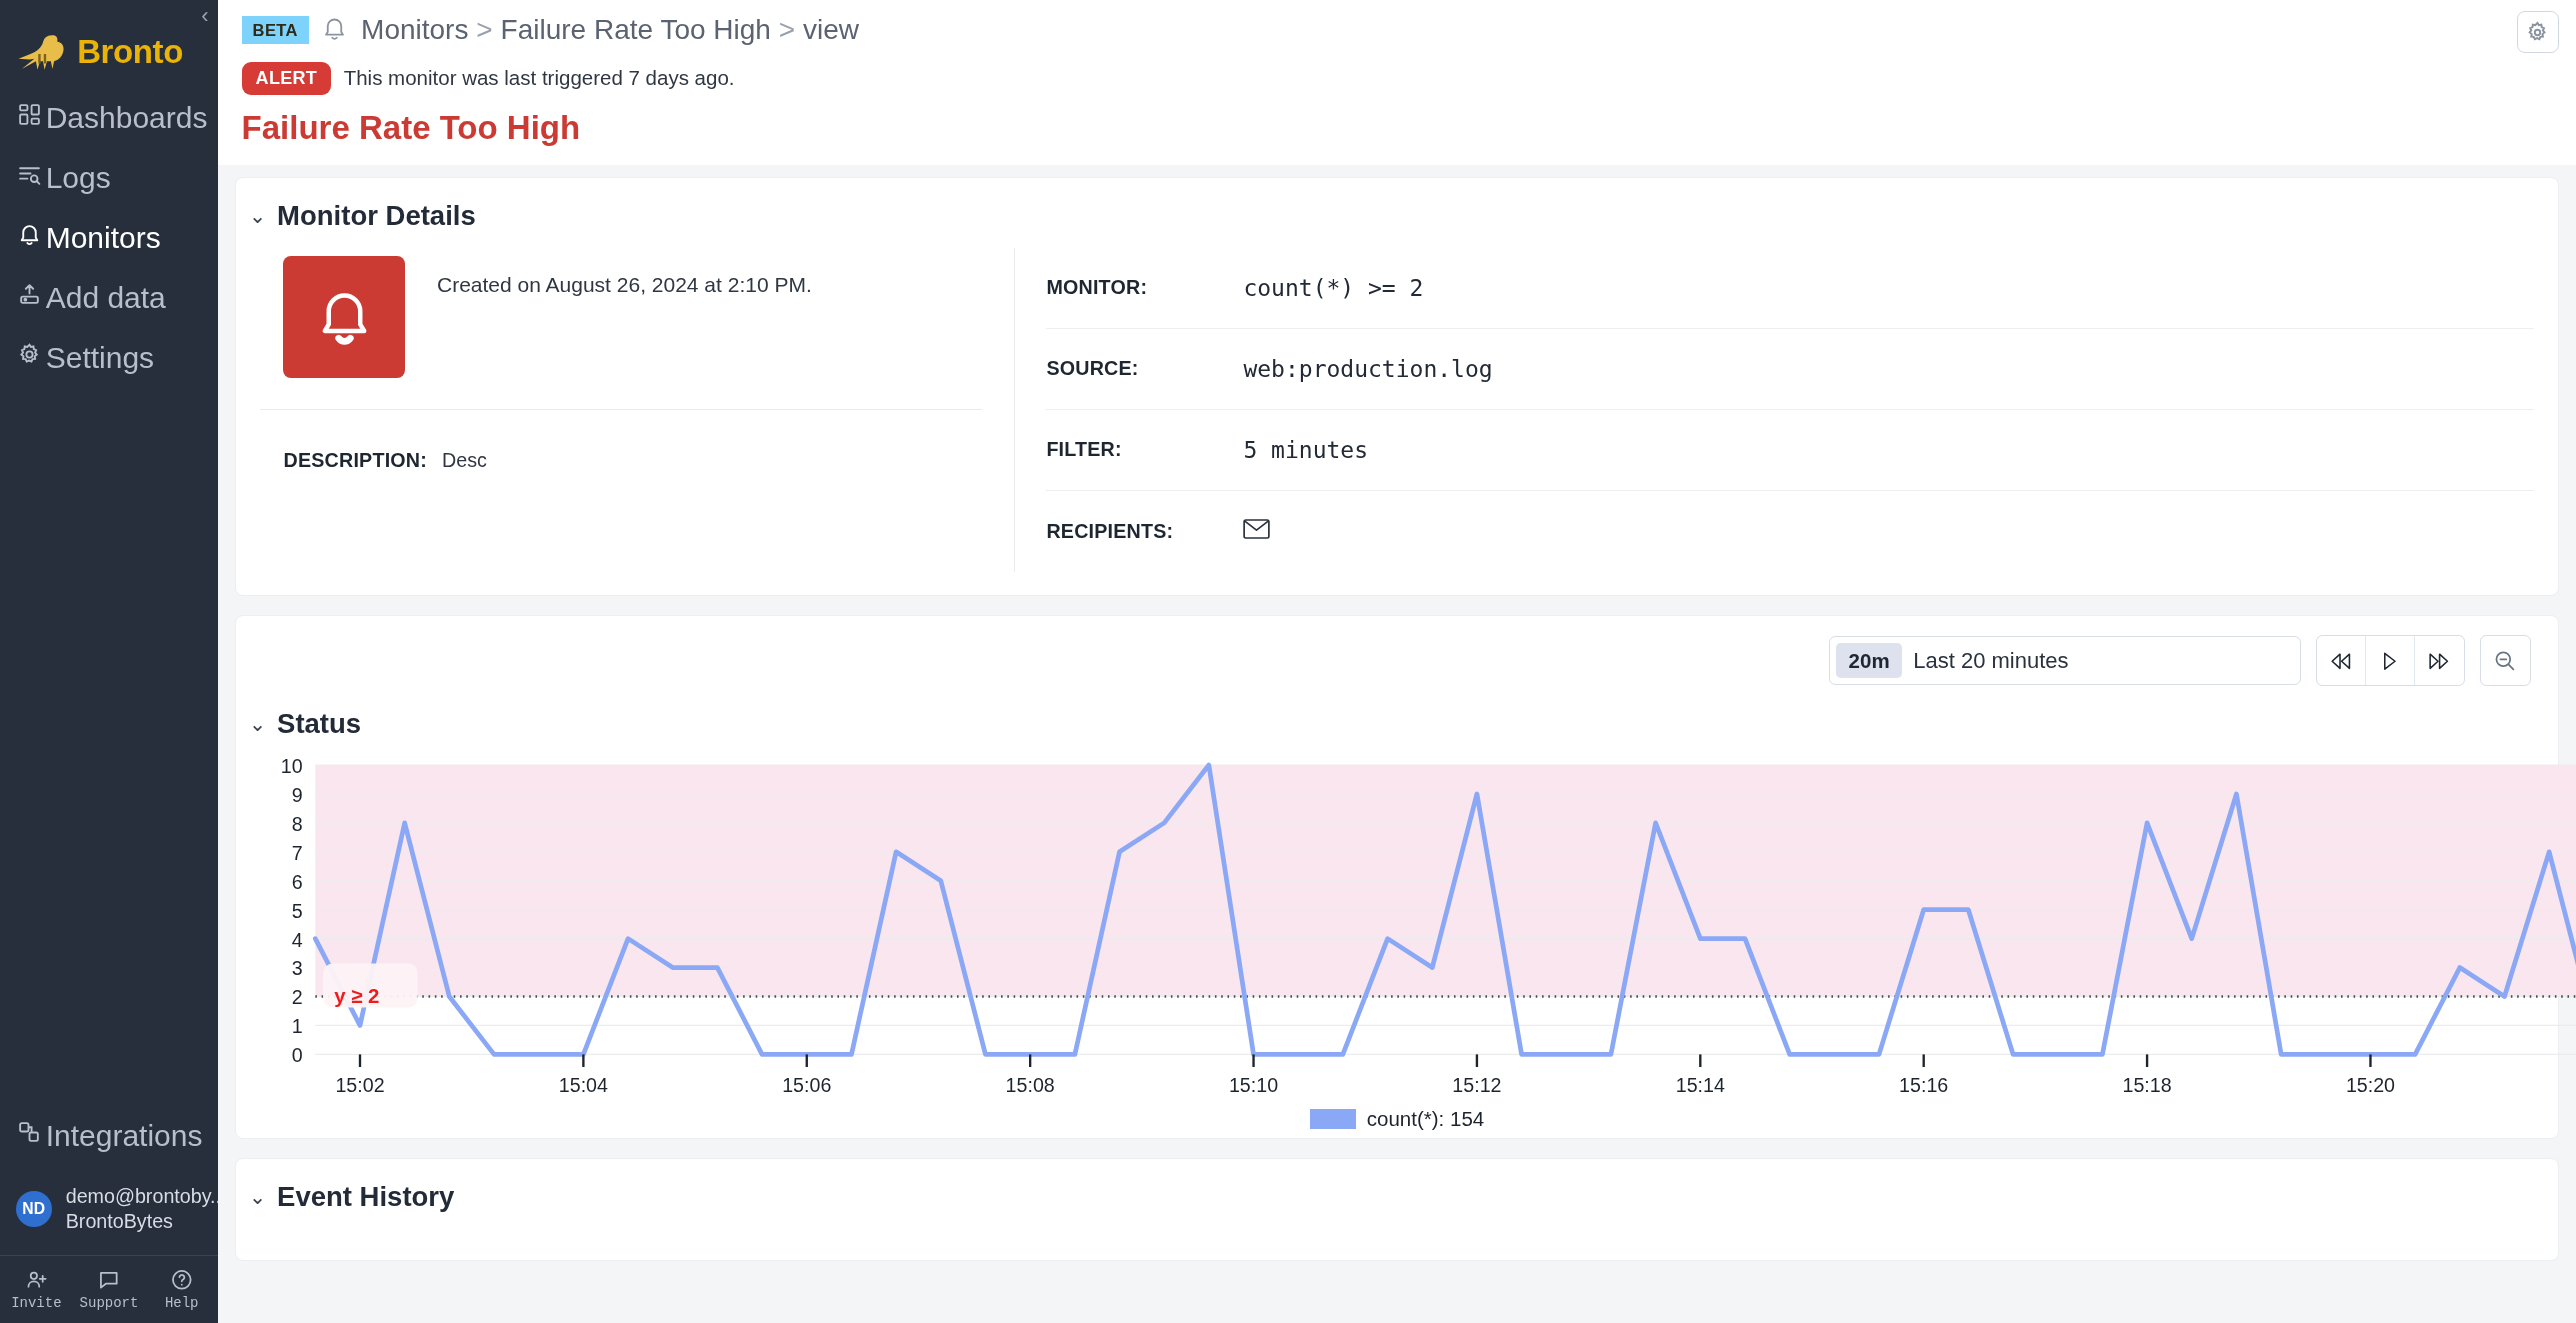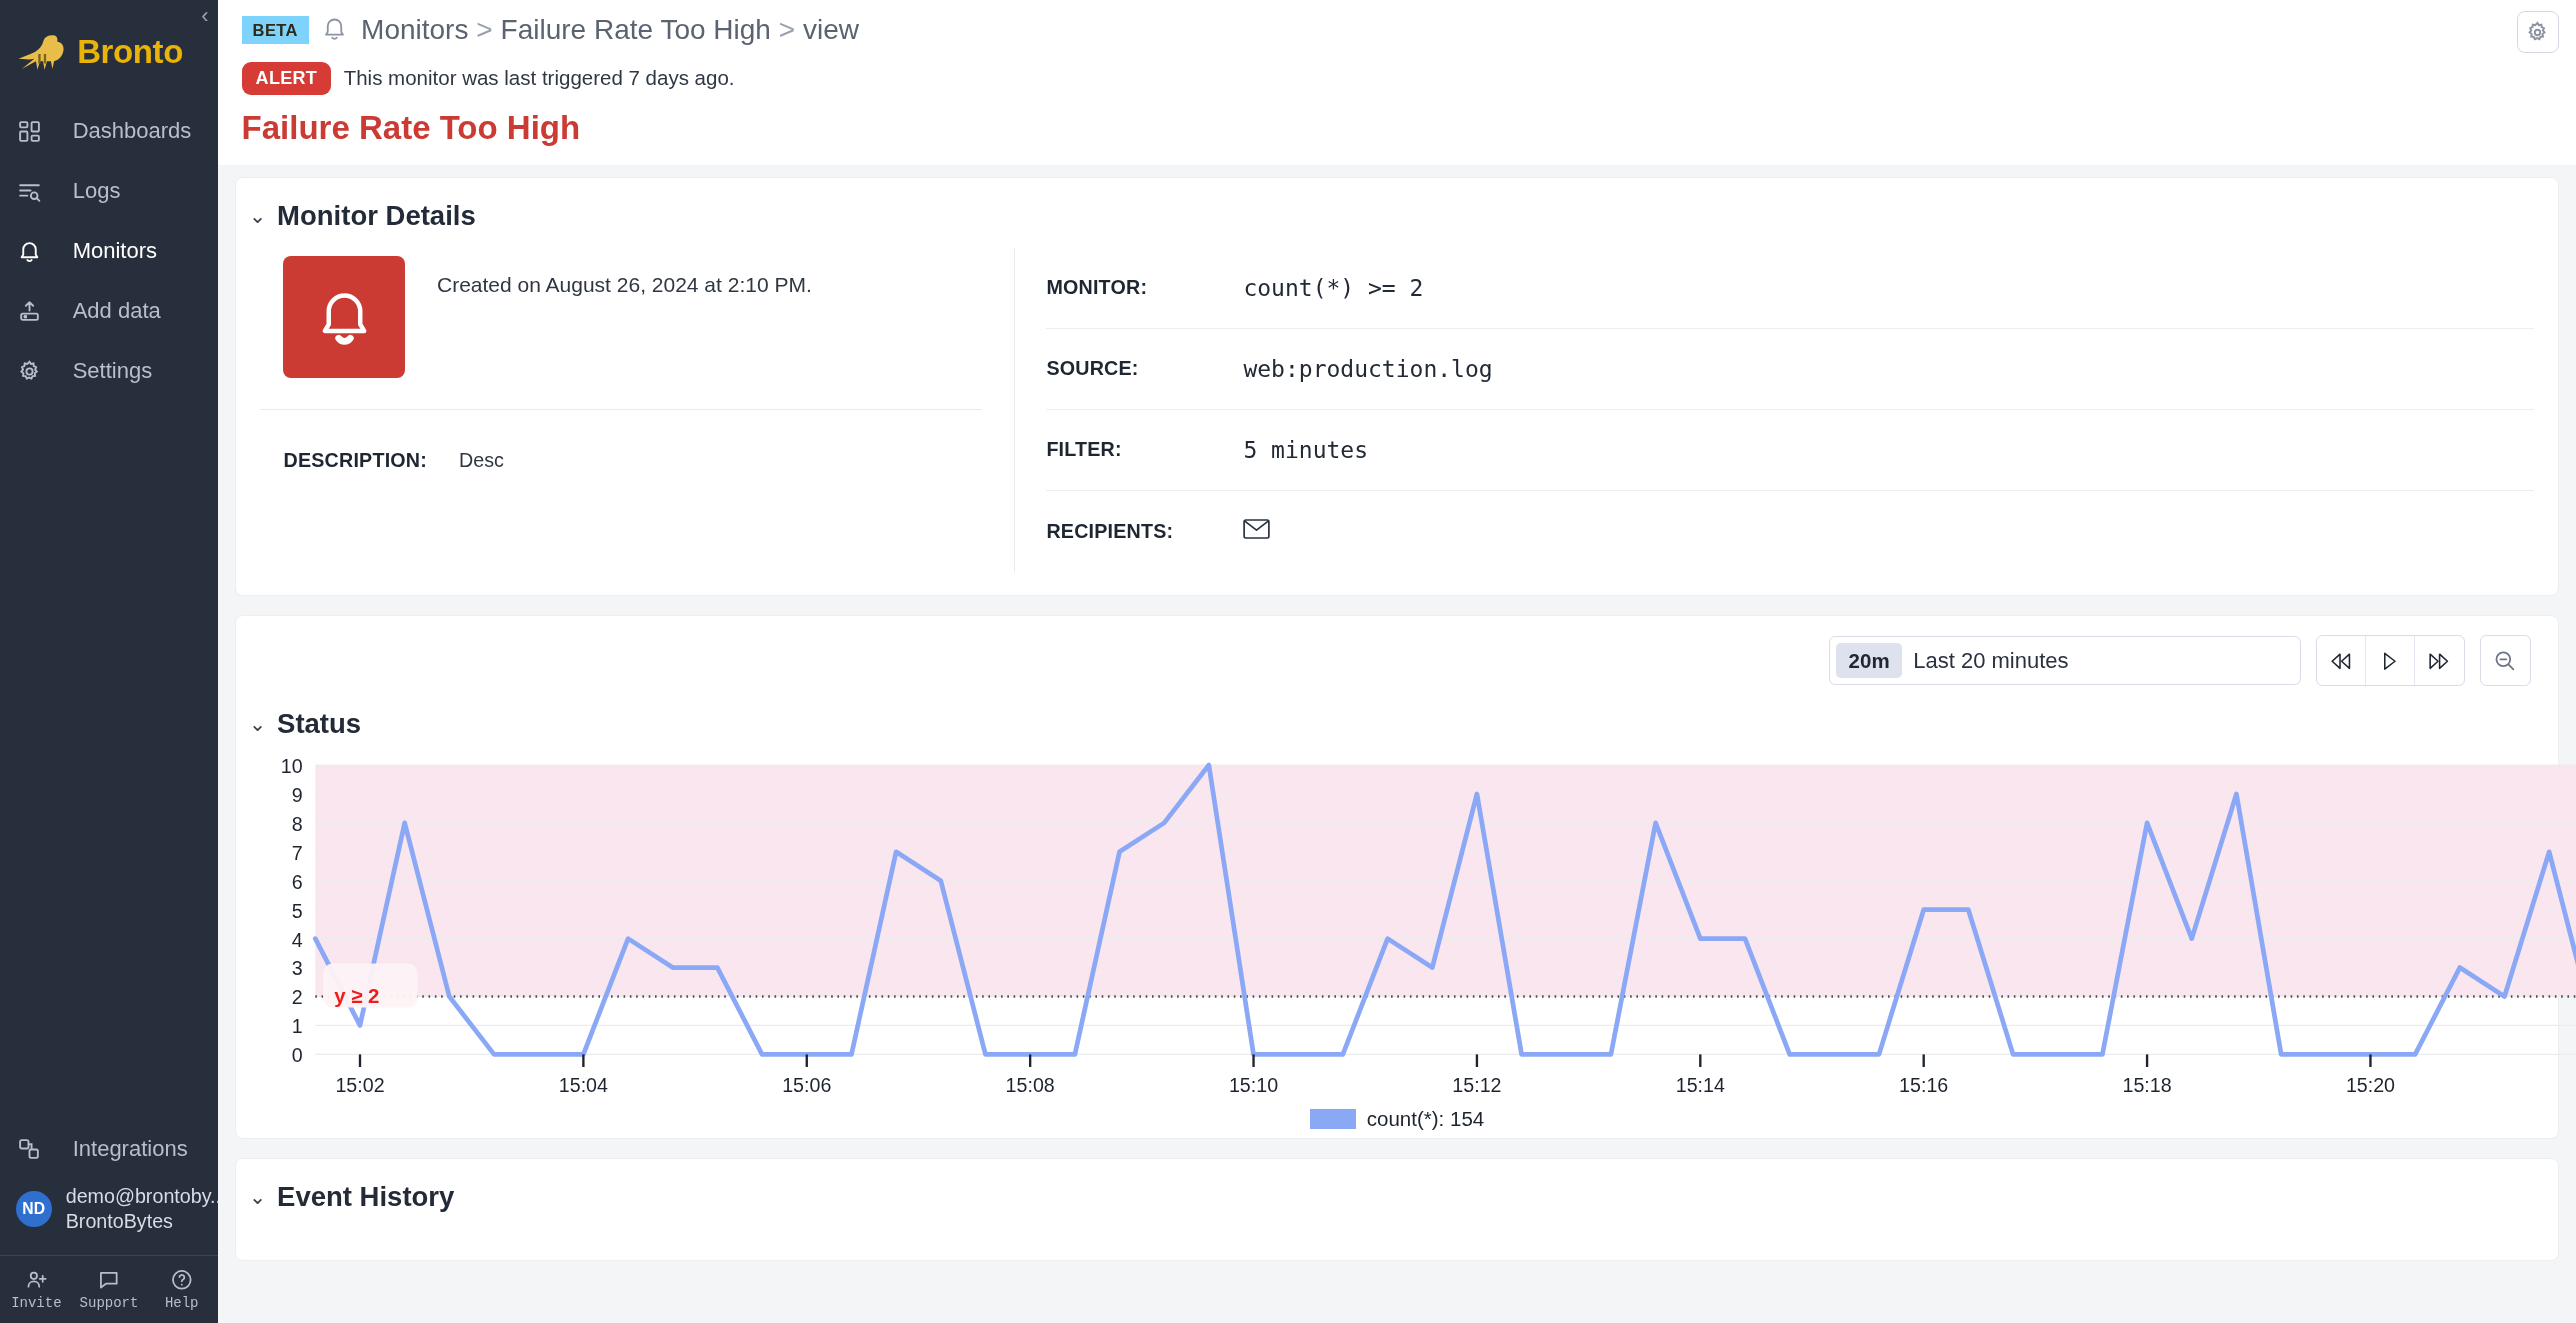--- a/index.html
+++ b/index.html
@@ -19,23 +19,23 @@
   }
   .sb-collapse {
     position: absolute; top: 4.7px; right: 9.4px;
     color: #9aa2b1; font-size: 22px; line-height: 1; cursor: pointer;
   }
   .sb-logo { display: flex; align-items: center; gap: 7.9px; padding: 17.3px 0 0 17.3px; height: 87px; }
   .sb-logo-mark { width: 52px; height: 41px; }
   .sb-logo-text { font-size: 33px; font-weight: 700; color: #eab308; letter-spacing: -0.4px; }
   .sb-nav { margin-top: 14px; }
   .sb-item {
-    display: flex; align-items: center; gap: 30px;
+    display: flex; align-items: flex-start; gap: 3px;
     height: 60px; padding-left: 15.7px; cursor: pointer;
-    color: #b8bfcb; font-size: 22px;
+    color: #b8bfcb; font-size: 30px;
   }
   .sb-item .sb-ico { width: 27px; height: 27px; flex: 0 0 27px; display:flex; align-items:center; justify-content:center; }
   .sb-item.active { color: #ffffff; }
   .sb-spacer { flex: 1 1 auto; }
   .sb-user { display: flex; align-items: center; gap: 14px; padding: 4.7px 15.7px 20.5px 15.7px; cursor: pointer; }
   .avatar {
     width: 36px; height: 36px; border-radius: 50%;
     background: #2f6fd0; color: #fff; font-size: 15.7px; font-weight: 600;
     display: flex; align-items: center; justify-content: center; flex: 0 0 36px;
   }
@@ -79,21 +79,21 @@
   .sec-title { font-size: 27.5px; font-weight: 700; color: #232b38; }
 
   .details-body { display: flex; padding: 15.7px 23.6px 23.6px 23.6px; }
   .det-left { width: 755px; flex: 0 0 755px; border-right: 0.8px solid #e8eaee; padding-right: 31.5px; }
   .det-left-top { display: flex; gap: 31.5px; padding: 7.9px 0 31.5px 23.6px; border-bottom: 0.8px solid #e8eaee; }
   .bell-tile {
     width: 122px; height: 122px; border-radius: 7.9px; background: #cc3b33;
     display: flex; align-items: center; justify-content: center; flex: 0 0 122px;
   }
   .created-text { font-size: 21px; color: #2f3742; padding-top: 17.3px; }
-  .det-desc { display: flex; gap: 32px; padding: 39px 0 0 23.6px; align-items: center; }
+  .det-desc { display: flex; gap: 15px; padding: 39px 0 0 23.6px; align-items: center; }
   .dt-label { font-size: 19.7px; font-weight: 700; color: #1e2631; letter-spacing: 0.2px; }
   .dt-value { font-size: 19.7px; color: #2f3742; }
   .det-right { flex: 1 1 auto; padding-left: 31.5px; }
   .kv-row { display: flex; align-items: center; height: 81px; border-bottom: 0.8px solid #eceef1; }
   .kv-row:last-child { border-bottom: none; }
   .kv-key { width: 197px; flex: 0 0 197px; font-size: 19.7px; font-weight: 700; color: #1e2631; letter-spacing: 0.2px; }
   .kv-val { font-family: "DejaVu Sans Mono", monospace; font-size: 23px; color: #222a36; }
 
   .status-card { margin-top: 19px; padding-bottom: 14px; position: relative; }
   .time-bar { display: flex; justify-content: flex-end; align-items: center; gap: 15px; padding: 19px 27px 0 0; }

